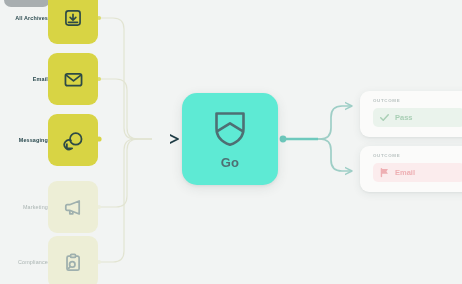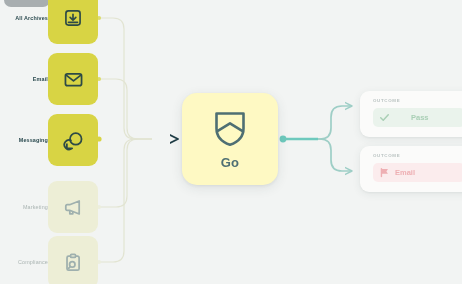--- a/index.html
+++ b/index.html
@@ -57,21 +57,21 @@
     width: 46px; height: 14px;
     border-radius: 7px;
     background: #a8aeb0;
   }
 
   
   #card {
     position: absolute; left: 182px; top: 93px;
     width: 96px; height: 92px;
     border-radius: 15px;
-    background: #fef9c3;
+    background: #5eead4;
     box-shadow: 0 3px 12px rgba(40,60,60,.10), 0 1px 3px rgba(40,60,60,.07);
     display: flex; flex-direction: column;
     align-items: center; justify-content: center;
     gap: 3px;
   }
   #card-title {
     font-size: 13px;
     font-weight: bold;
     color: #4e6f73;
     letter-spacing: .2px;
@@ -99,21 +99,21 @@
     margin-top: 5px;
     height: 19px;
     width: 92px;
     border-radius: 5px;
     display: flex; align-items: center;
     gap: 5px; padding-left: 6px;
   }
   .chip-pass { background: #eaf3ec; }
   .chip-flag { background: #fbeced; }
   .chip-text { font-size: 7.5px; font-weight: bold; }
-  .chip-pass .chip-text { color: #a9cfb5; margin-left: 16px; }
+  .chip-pass .chip-text { color: #a9cfb5; }
   .chip-flag .chip-text { color: #eeafb3; }
 </style>
 </head>
 <body>
 
 <div id="stage">
 
   <svg id="wires" viewBox="0 0 462 284">
     <defs>
       <linearGradient id="gradIn" x1="0" y1="0" x2="1" y2="0">

